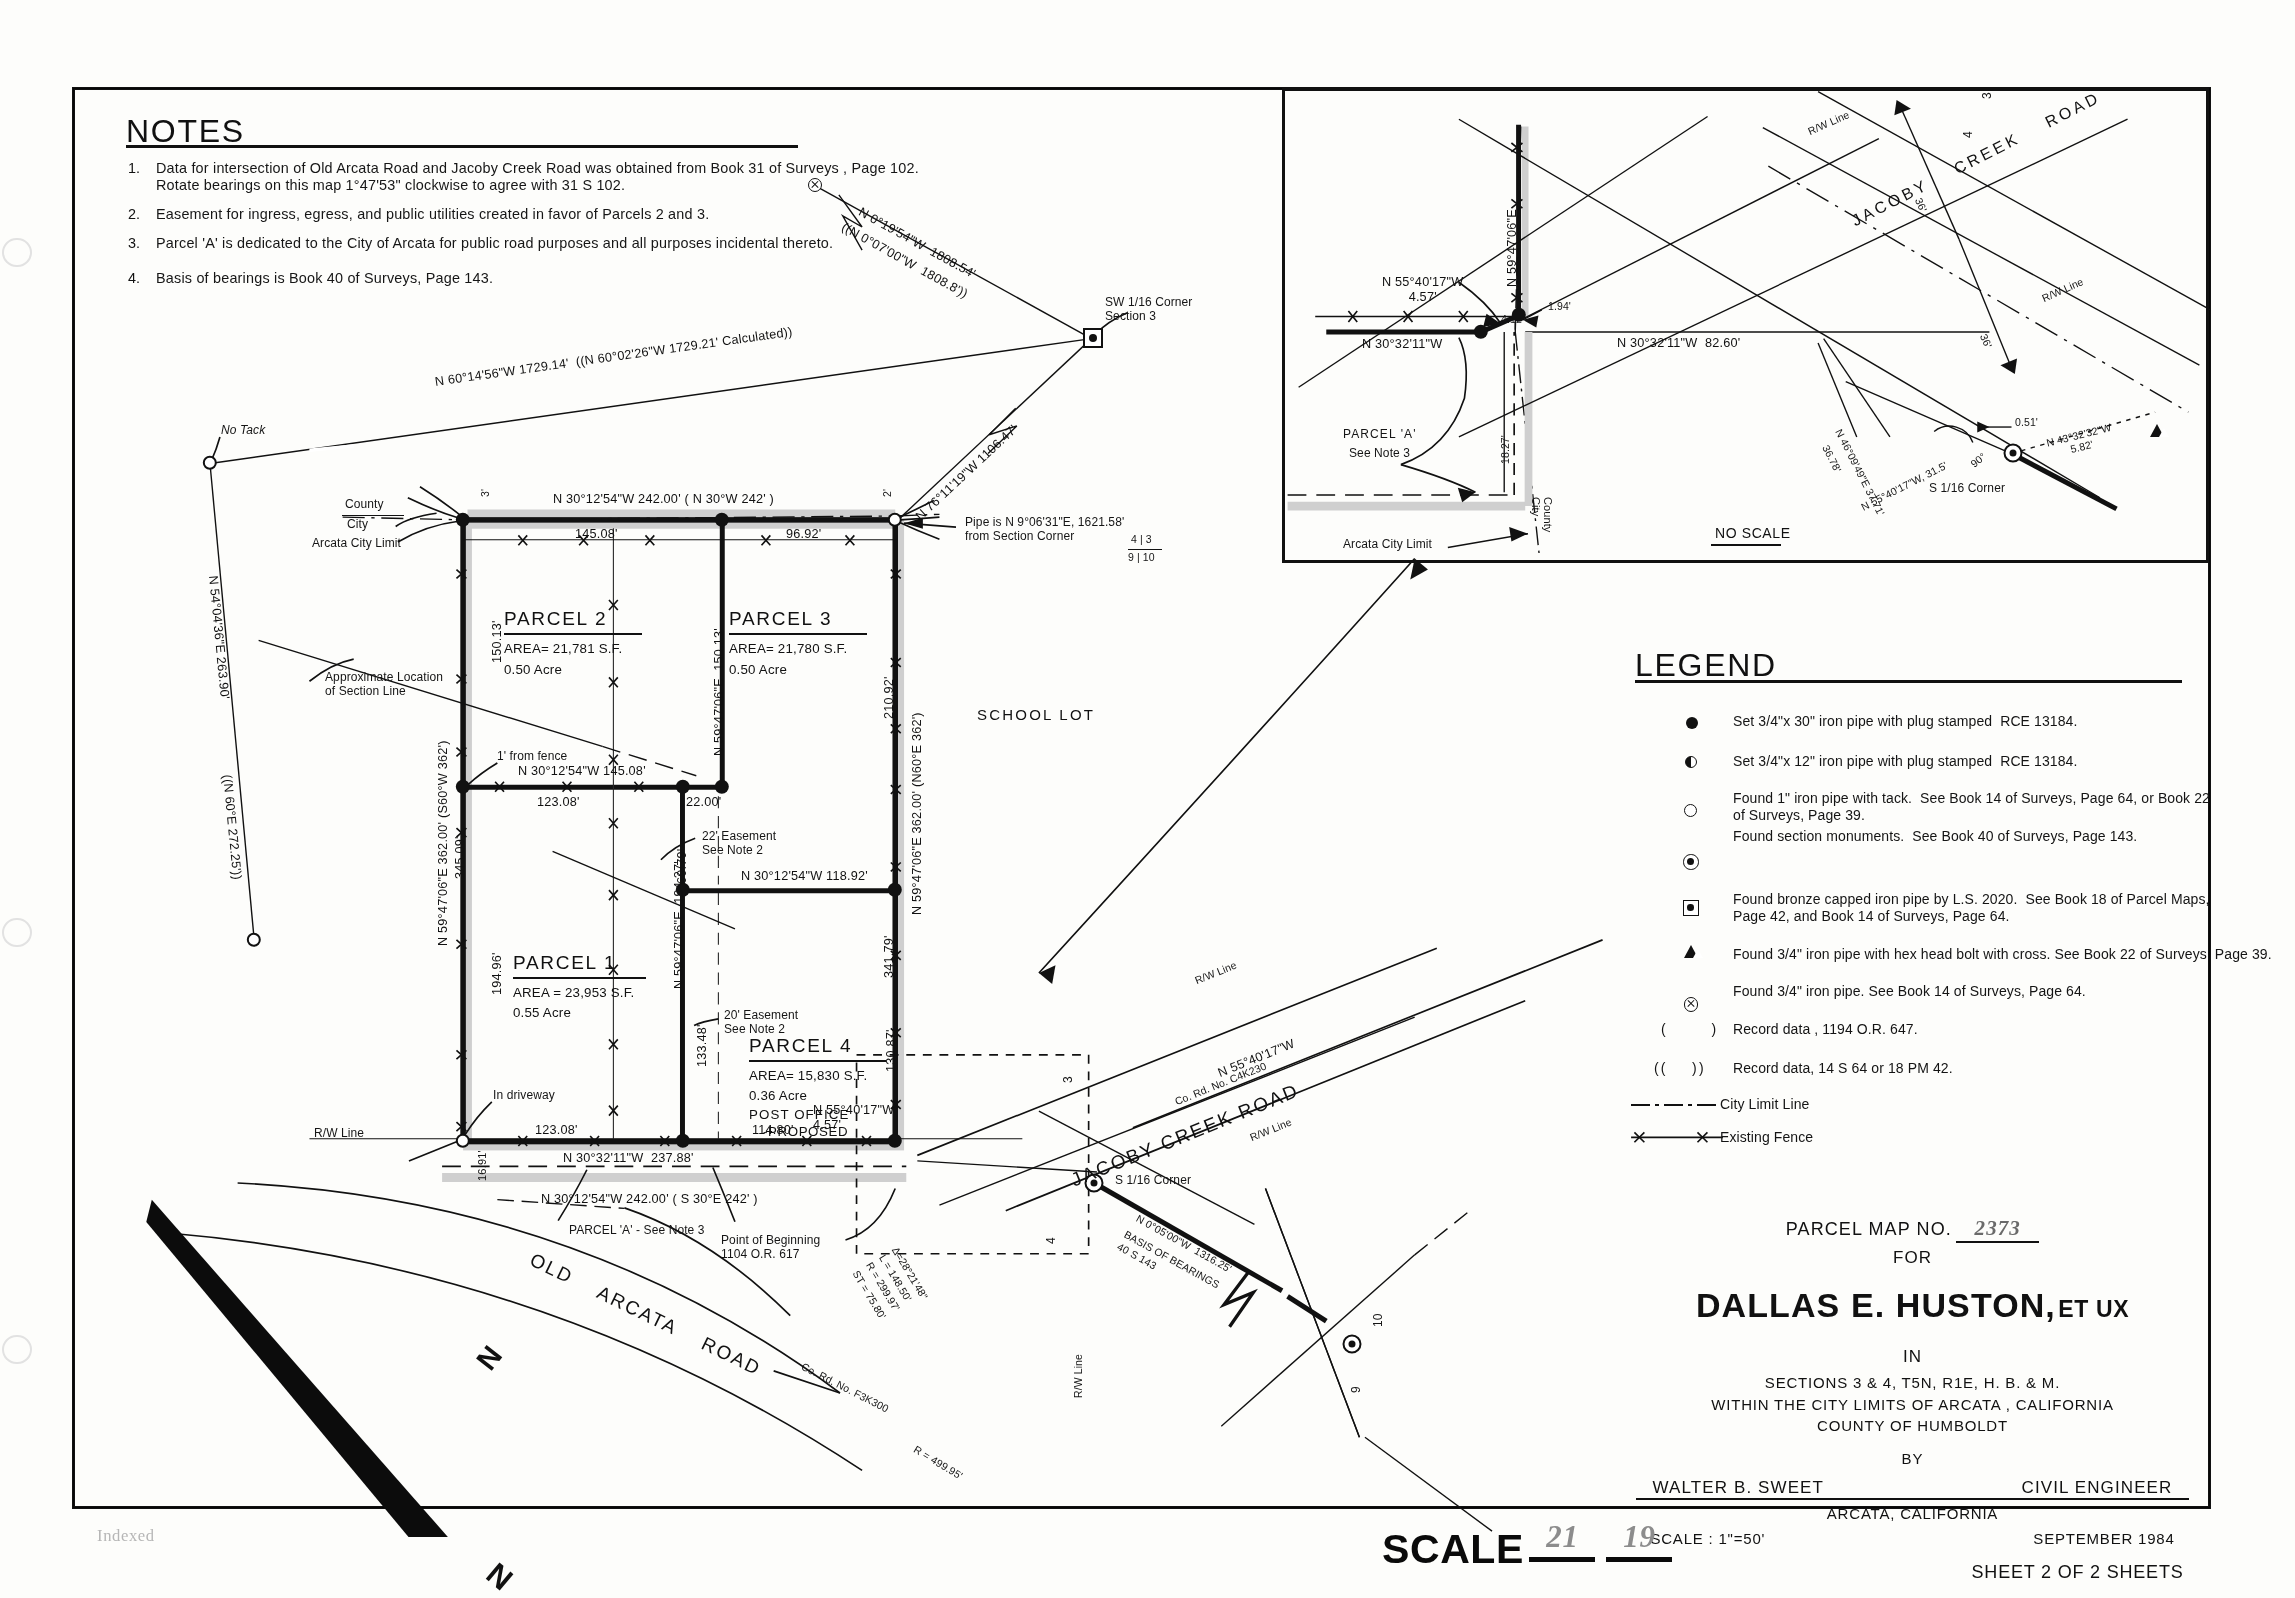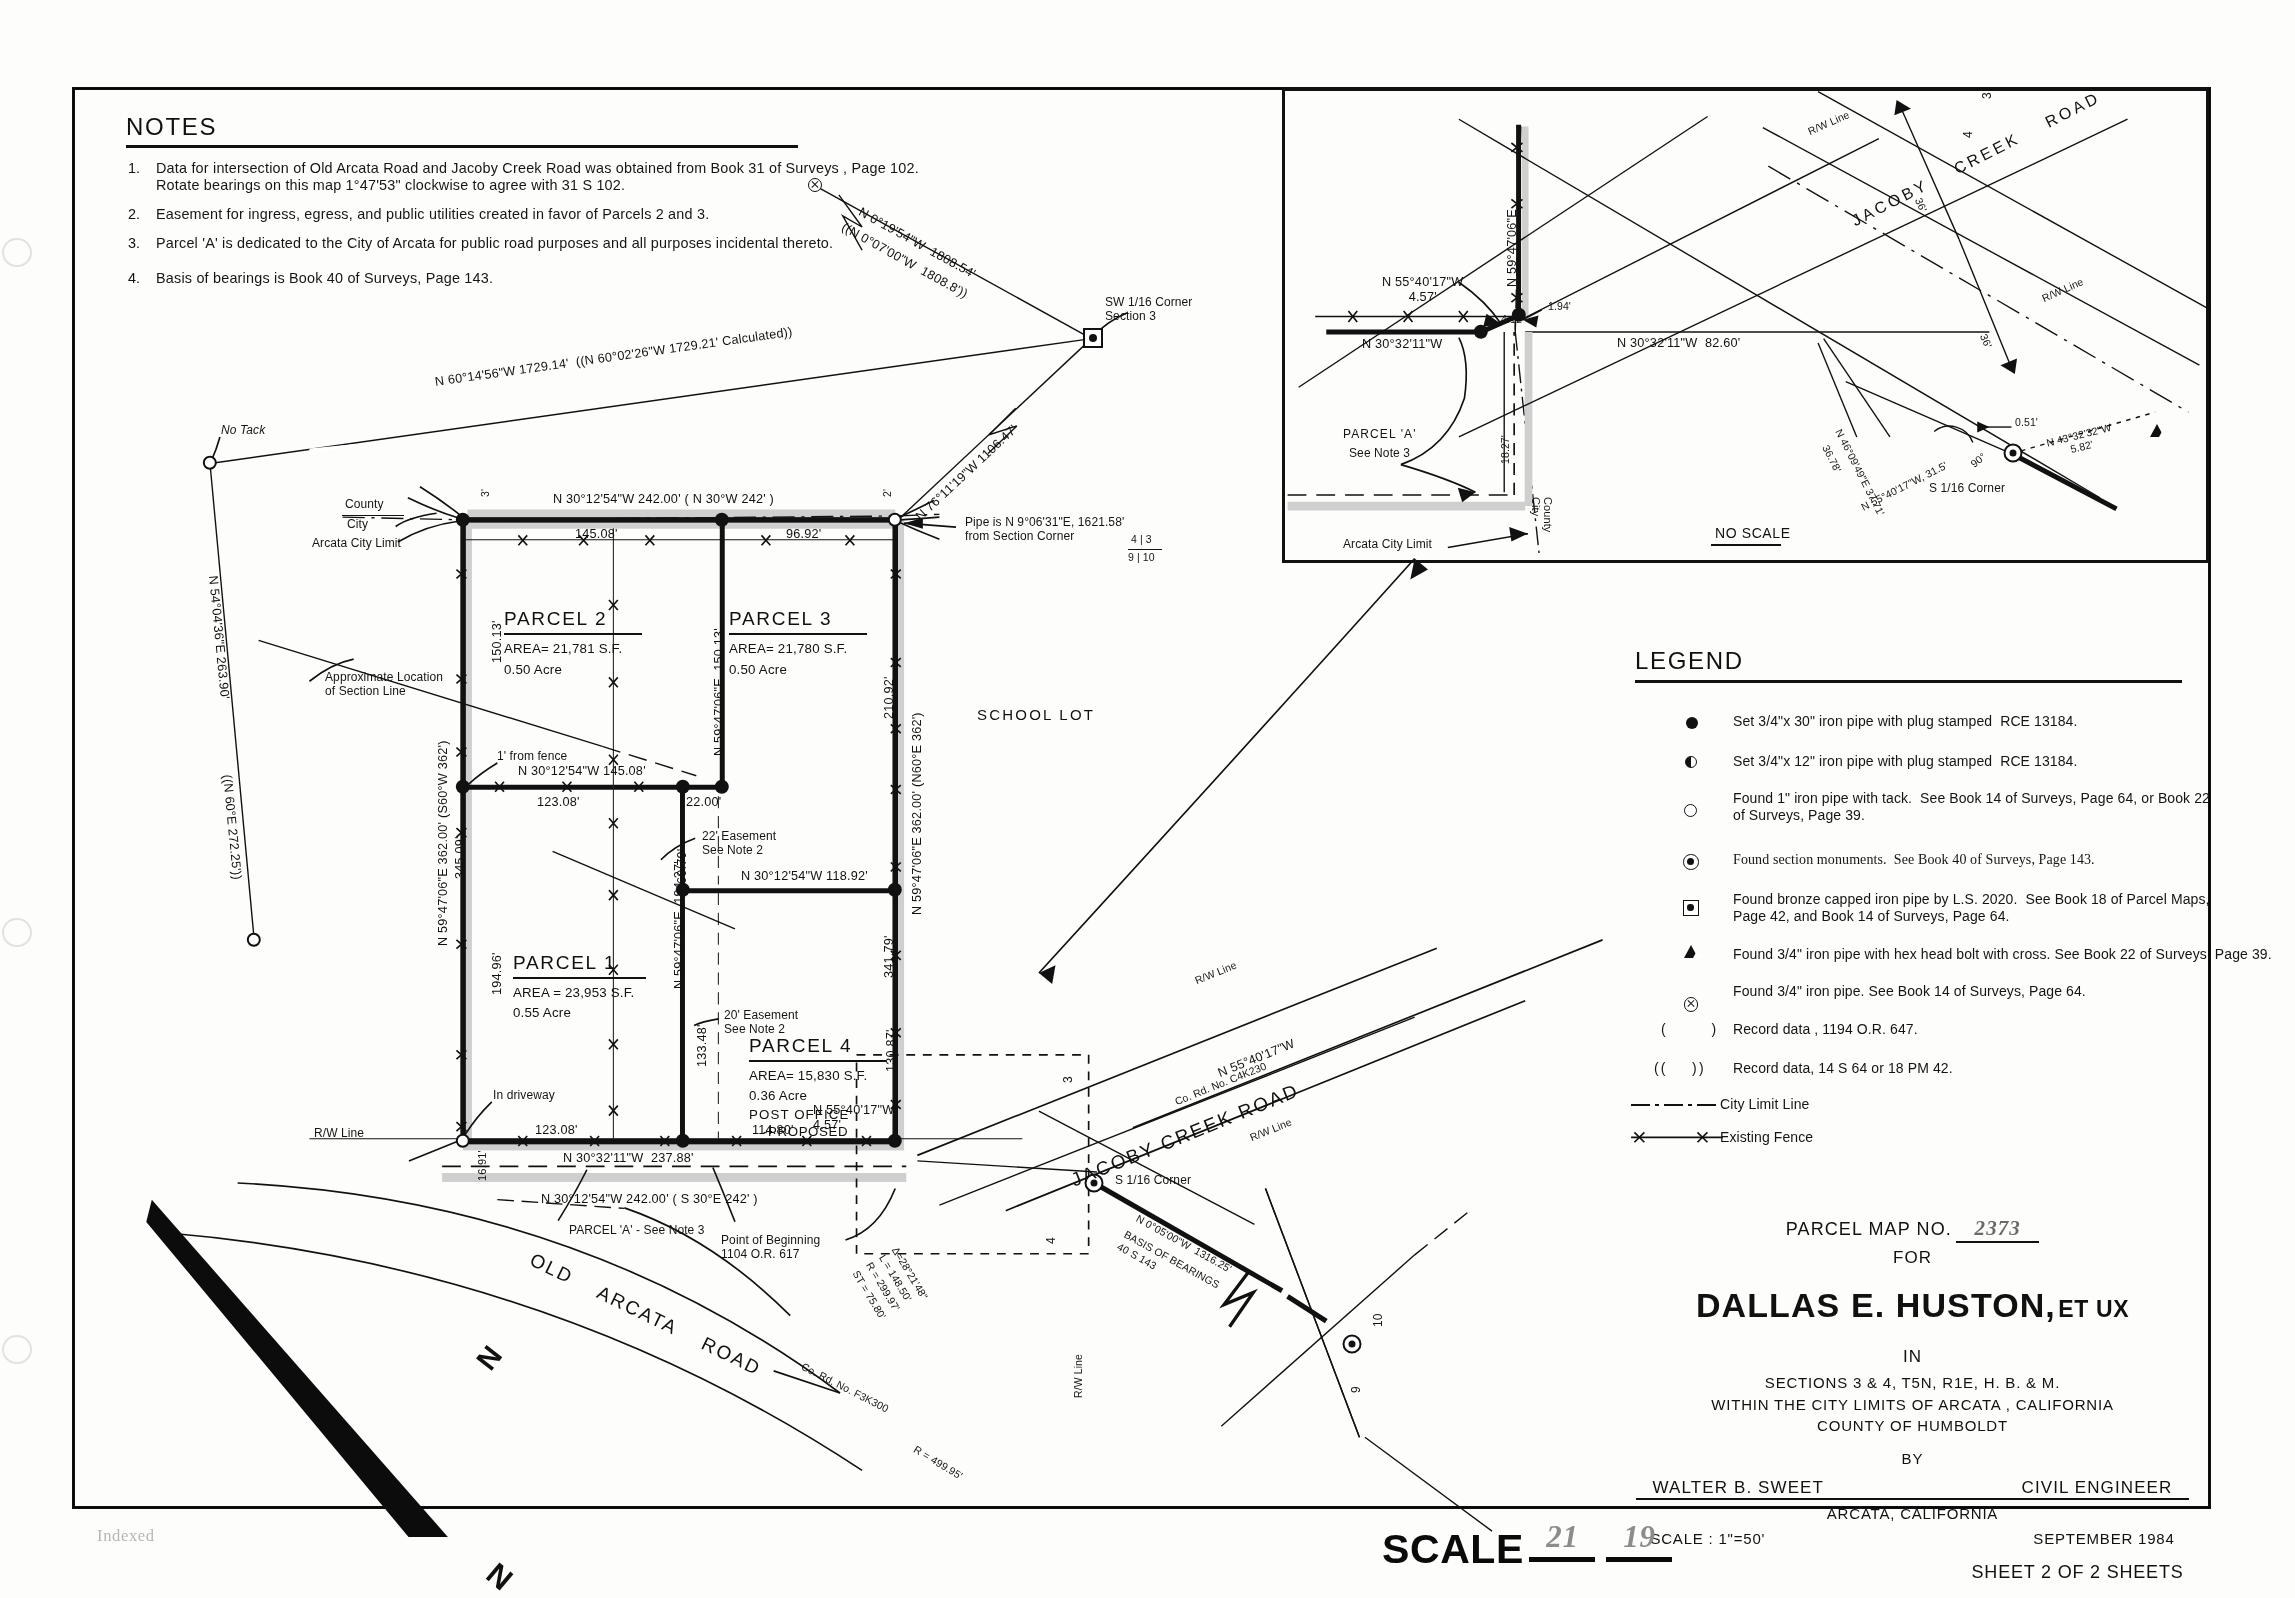--- a/index.html
+++ b/index.html
@@ -17,21 +17,21 @@
   #outer-border{position:absolute;left:72px;top:87px;width:2139px;height:1422px;
       border:3.9px solid #111;box-sizing:border-box;background:transparent;}
   #outer-border:after{content:"";position:absolute;left:-2.2px;top:-2.2px;right:-2.2px;bottom:-2.2px;
       border:1.1px solid #000;opacity:.55;}
 
   
   #inset-frame{position:absolute;left:1282px;top:88px;width:927px;height:475px;
       border:3.9px solid #111;box-sizing:border-box;}
 
   
-  .heading{font-size:24px;letter-spacing:1.7px;font-weight:400;color:#111;}
+  .heading{font-size:32px;letter-spacing:1.7px;font-weight:400;color:#111;}
   .heading-rule{position:absolute;height:2.8px;background:#111;}
 
   .notes-item{font-size:14.4px;letter-spacing:0.2px;color:#161616;}
   .notes-num{position:absolute;font-size:14.4px;}
 
   .legend-row{font-size:14px;letter-spacing:0.1px;color:#141414;}
 
   
   .sym{position:absolute;}
   .sym-filled{width:12px;height:12px;border-radius:50%;background:#111;}
@@ -578,21 +578,21 @@
   <div class="sym sym-half" style="left:1685px;top:756px;"></div>
   <div class="txt legend-row" style="left:1733px;top:753px;">Set 3/4"x 12" iron pipe with plug stamped  RCE 13184.</div>
 
   <div class="sym sym-open" style="left:1684px;top:804px;"></div>
   <div class="txt legend-row" style="left:1733px;top:790px;">Found 1" iron pipe with tack.  See Book 14 of Surveys, Page 64, or Book 22
 of Surveys, Page 39.</div>
 
   <div class="sym sym-sect" style="left:1683px;top:854px;">
       <i></i>
     </div>
-  <div class="txt legend-row" style="left:1733px;top:852px;font-family:Liberation Serif, serif;">Found section monuments.  See Book 40 of Surveys, Page 143.</div>
+  <div class="txt legend-row" style="left:1733px;top:828px;">Found section monuments.  See Book 40 of Surveys, Page 143.</div>
 
   <div class="sym sym-box" style="left:1683px;top:900px;">
       <i></i>
     </div>
   <div class="txt legend-row" style="left:1733px;top:891px;">Found bronze capped iron pipe by L.S. 2020.  See Book 18 of Parcel Maps,
 Page 42, and Book 14 of Surveys, Page 64.</div>
 
   <div class="sym sym-tri" style="left:1684px;top:945px;">
       <span class="sym-tri-in"></span>
     </div>

